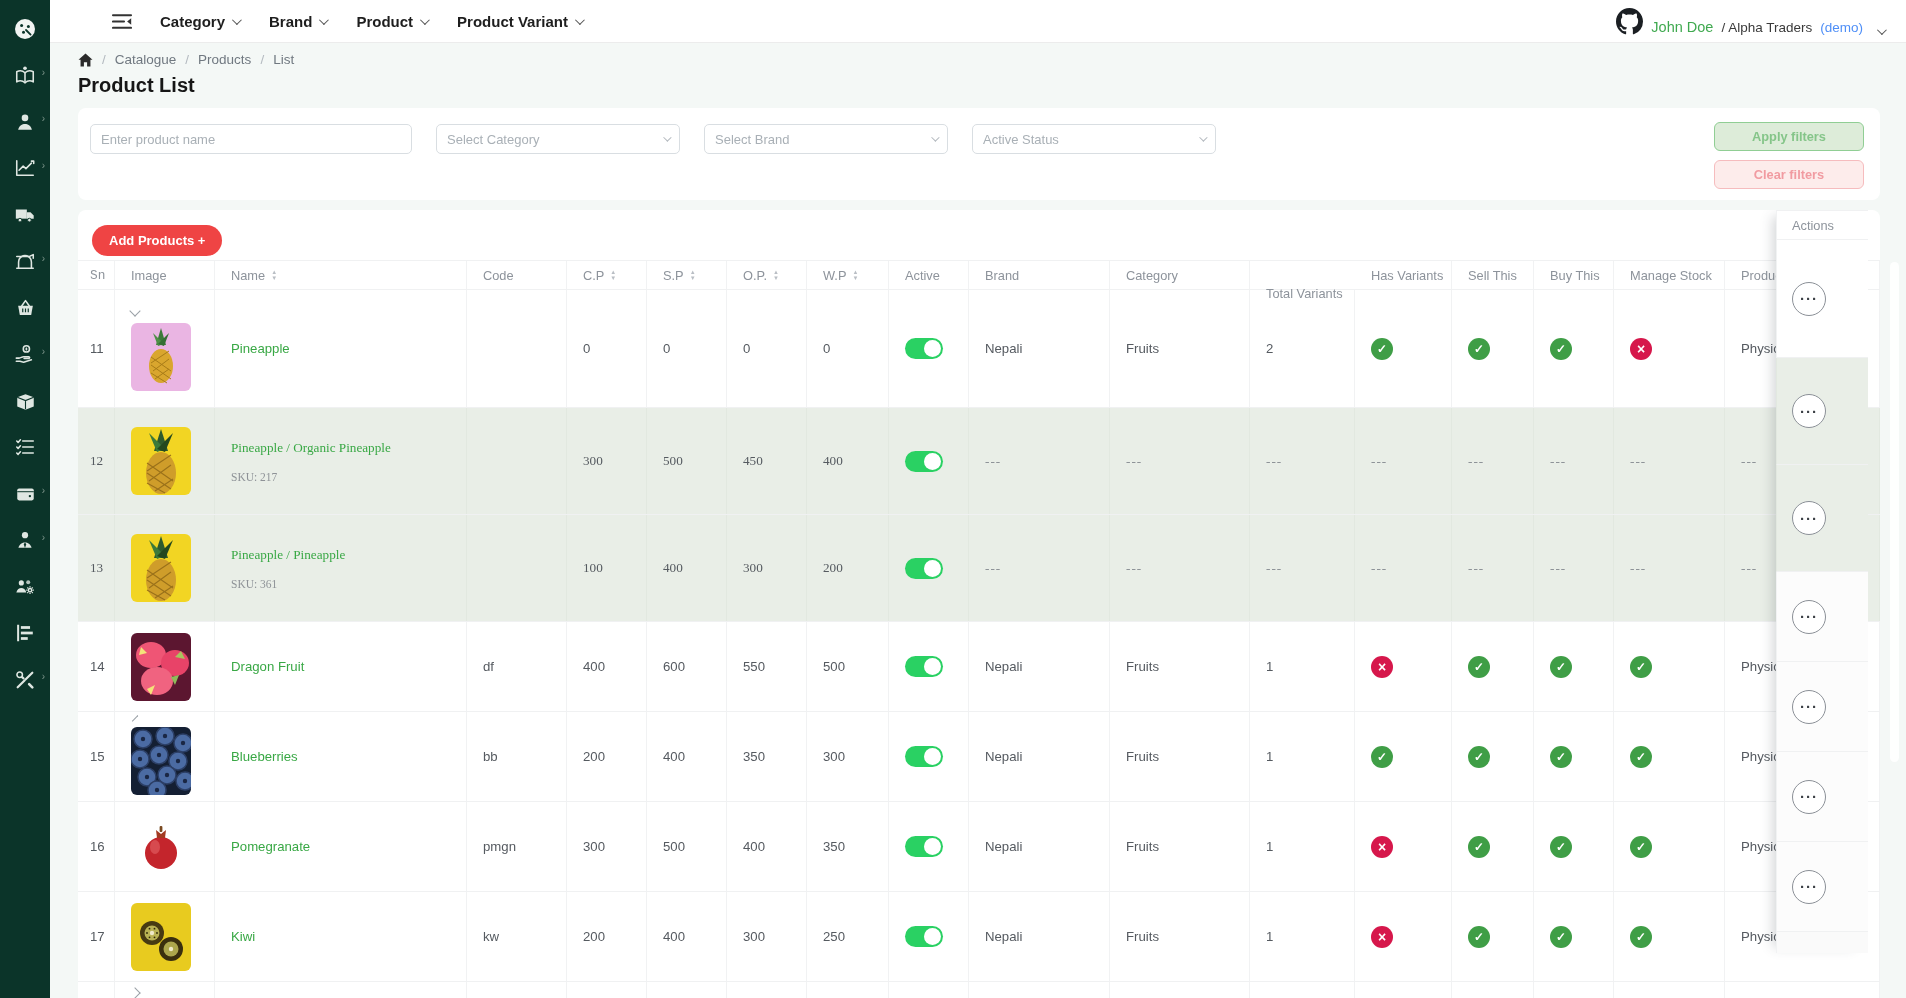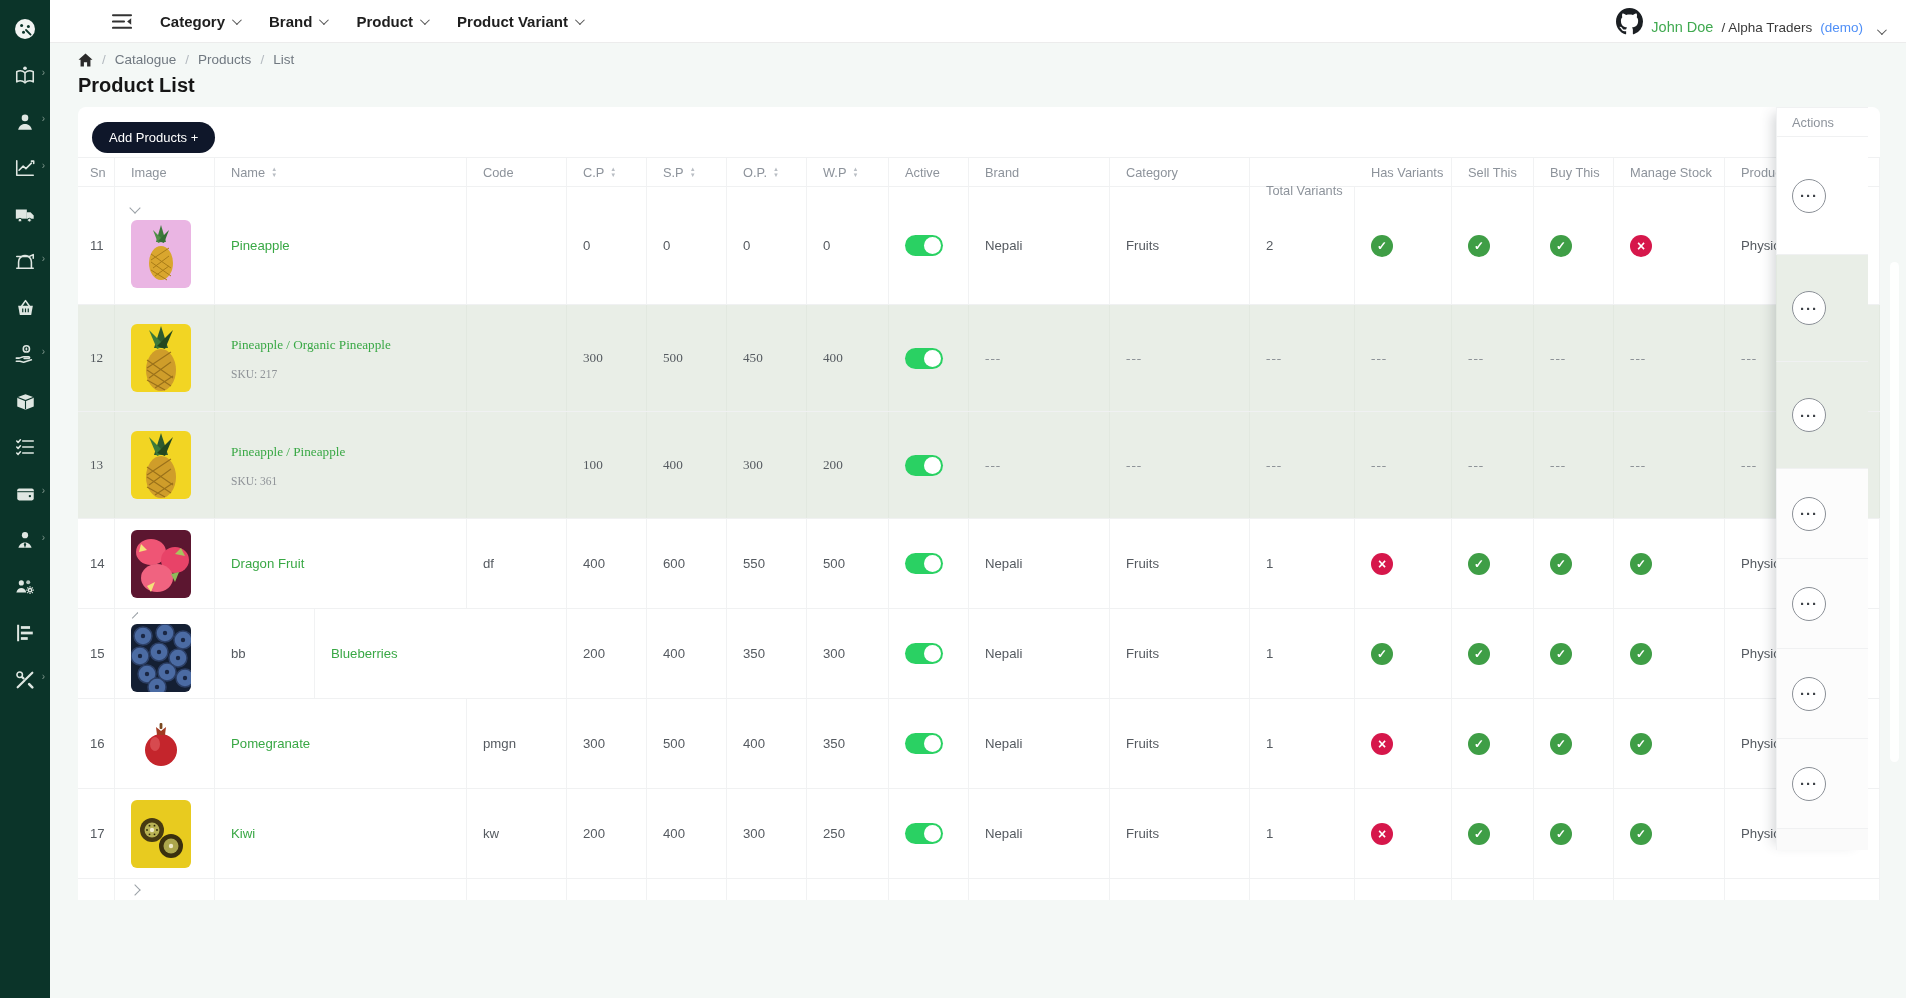--- a/index.html
+++ b/index.html
@@ -37,21 +37,21 @@
   .f-input { width:322px; height:30px; border:1px solid #d9dee2; border-radius:5px; padding:0 10px; font-size:13px; color:#444; background:#fff; outline:none; }
   .f-input::placeholder { color:#a9b0b6; }
   .f-select { width:244px; height:30px; border:1px solid #d9dee2; border-radius:5px; padding:0 10px; font-size:13px; color:#a9b0b6; background:#fff; display:flex; align-items:center; justify-content:space-between; cursor:pointer; }
   .f-select .chevud { border-color:#b2b8be; width:6px; height:6px; }
   .filter-btns { position:absolute; right:16px; top:14px; display:flex; flex-direction:column; gap:9px; }
   .btn-apply { width:150px; height:29px; border-radius:6px; background:#ddecd9; border:1px solid #90ce94; color:#85c589; font-size:12.8px; font-weight:700; cursor:pointer; }
   .btn-clear { width:150px; height:29px; border-radius:6px; background:#fdeceb; border:1px solid #f6bcbe; color:#f19ba1; font-size:12.8px; font-weight:700; cursor:pointer; }
 
   
   .table-card { margin-top:10px; background:#fff; border-radius:8px 8px 0 0; height:793px; position:relative; overflow:hidden; }
-  .btn-add { position:absolute; left:14px; top:15px; height:31px; padding:0 17px; border:none; border-radius:16px; background:#0f172a; color:#fff; font-size:13px; font-weight:400; cursor:pointer; font-family:"Liberation Sans",sans-serif; }
+  .btn-add { position:absolute; left:14px; top:15px; height:31px; padding:0 17px; border:none; border-radius:16px; background:#ef4444; color:#fff; font-size:13px; font-weight:700; cursor:pointer; font-family:"Liberation Sans",sans-serif; }
   .csv-btn { position:absolute; right:16px; top:8px; width:27px; height:34px; background:#2f2f2f; border-radius:4px; cursor:pointer; display:flex; align-items:flex-end; justify-content:center; padding-bottom:5px; }
   .csv-btn:before { content:""; position:absolute; right:0; top:0; border-style:solid; border-width:0 8px 8px 0; border-color:transparent #ffffff transparent transparent; }
   .csv-label { color:#fff; font-size:9px; font-weight:700; letter-spacing:0.5px; }
 
   .grid { position:absolute; left:0; right:0; top:50px; bottom:0; }
   .trow { display:flex; border-bottom:1px solid #f0f1f2; background:#fff; }
   .trow.header { height:30px; border-top:1px solid #f0f1f2; background:#fff; }
   .trow.parent { height:118px; }
   .trow.variant { height:107px; background:#e9eee7; }
   .trow.standard { height:90px; }
@@ -271,29 +271,48 @@
     </span>
     <span class="sep">/</span>
     <span class="bc-item">Catalogue</span>
     <span class="sep">/</span>
     <span class="bc-item">Products</span>
     <span class="sep">/</span>
     <span class="bc-item">List</span>
   </div>
   <div class="page-title">Product List</div>
 
+  <div class="filter-card">
+    <input class="f-input" placeholder="Enter product name" style="">
+    <div class="f-select">
+      <span>Select Category</span>
+        <span class="chevud"></span>
+    </div>
+    <div class="f-select">
+      <span>Select Brand</span>
+        <span class="chevud"></span>
+    </div>
+    <div class="f-select">
+      <span>Active Status</span>
+        <span class="chevud"></span>
+    </div>
+    <div class="filter-btns">
+      <button class="btn-apply">Apply filters</button>
+      <button class="btn-clear">Clear filters</button>
+    </div>
+  </div>
 
   <div class="table-card">
     <button class="btn-add">Add Products +</button>
     <div class="csv-btn">
       <span class="csv-label">CSV</span>
     </div>
     <div class="grid">
         <div class="trow header">
-          <div class="hcell c-sn" style="width: 37px; flex: 0 0 37px;">
+          <div class="hcell c-sn" style="width: 37px; flex: 0 0 37px; font-family: Liberation Mono, monospace;">
             <span>Sn</span>
           </div>
           <div class="hcell c-img" style="width: 100px; flex: 0 0 100px;">
             <span>Image</span>
           </div>
           <div class="hcell c-name" style="width: 252px; flex: 0 0 252px;">
             <span>Name</span>
             <span class="sorter">
               <span>▲</span>
               <span>▼</span>
@@ -596,26 +615,26 @@
                   <circle cx="36" cy="48" r="9" fill="#4b6ba3" stroke="#2c3f66" stroke-width="1.5"></circle>
                   <circle cx="36" cy="48" r="2.2" fill="#1a2744"></circle>
                   <circle cx="54" cy="54" r="9" fill="#4b6ba3" stroke="#2c3f66" stroke-width="1.5"></circle>
                   <circle cx="54" cy="54" r="2.2" fill="#1a2744"></circle>
                   <circle cx="26" cy="63" r="9" fill="#4b6ba3" stroke="#2c3f66" stroke-width="1.5"></circle>
                   <circle cx="26" cy="63" r="2.2" fill="#1a2744"></circle>
                 </svg>
               </span>
             </span>
           </div>
-          <div class="cell c-code" style="width: 100px; flex: 0 0 100px;">bb</div>
           <div class="cell c-name" style="width: 252px; flex: 0 0 252px;">
             <span class="namecol">
               <a class="plink">Blueberries</a>
             </span>
           </div>
+          <div class="cell c-code" style="width: 100px; flex: 0 0 100px;">bb</div>
           <div class="cell c-cp" style="width: 80px; flex: 0 0 80px;">200</div>
           <div class="cell c-sp" style="width: 80px; flex: 0 0 80px;">400</div>
           <div class="cell c-op" style="width: 80px; flex: 0 0 80px;">350</div>
           <div class="cell c-wp" style="width: 82px; flex: 0 0 82px;">300</div>
           <div class="cell c-active" style="width: 80px; flex: 0 0 80px;">
             <span class="toggle">
               <span class="knob"></span>
             </span>
           </div>
           <div class="cell c-brand" style="width: 141px; flex: 0 0 141px;">Nepali</div>

